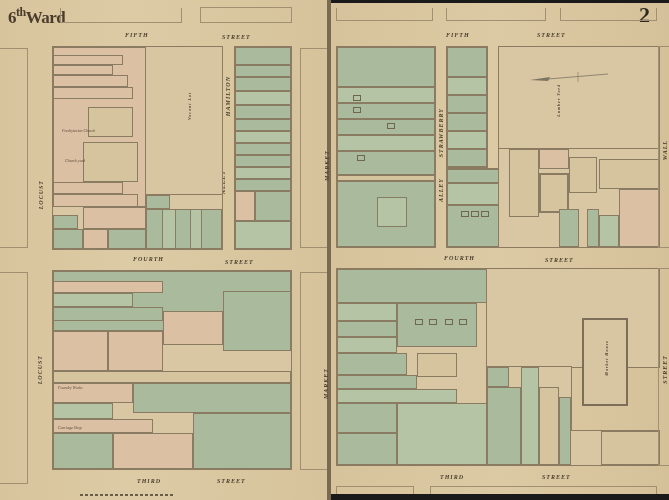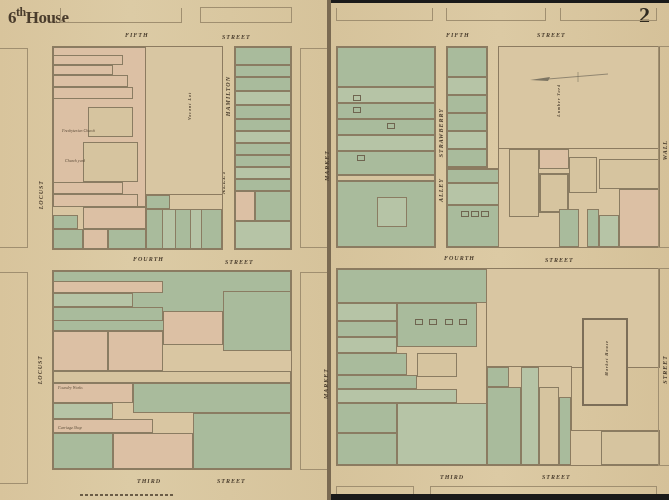--- a/index.html
+++ b/index.html
@@ -28,21 +28,21 @@
   .scale{position:absolute;left:80px;top:494px;width:95px;height:2px;background:repeating-linear-gradient(90deg,#6a5c46 0 3px,transparent 3px 5px);}
 </style>
 </head>
 <body>
 
 <div class="sheet left"></div>
 <div class="gutter"></div>
 <div class="sheet right"></div>
 <div class="topbar"></div>
 
-<div class="ward"><span>6</span><sup>th</sup><span>House</span></div>
+<div class="ward"><span>6</span><sup>th</sup><span>Ward</span></div>
 <div class="pageno">2</div>
 
 <div class="frame" style="left:60px;top:8px;width:120px;height:14px;border-top:none;"></div>
 <div class="frame" style="left:200px;top:7px;width:90px;height:14px;"></div>
 <div class="frame" style="left:336px;top:8px;width:95px;height:12px;border-top:none;"></div>
 <div class="frame" style="left:446px;top:8px;width:98px;height:12px;border-top:none;"></div>
 <div class="frame" style="left:560px;top:8px;width:95px;height:12px;border-top:none;"></div>
 
 <div class="street" style="left:125px;top:32px;">FIFTH</div>
 <div class="street" style="left:222px;top:34px;">STREET</div>

